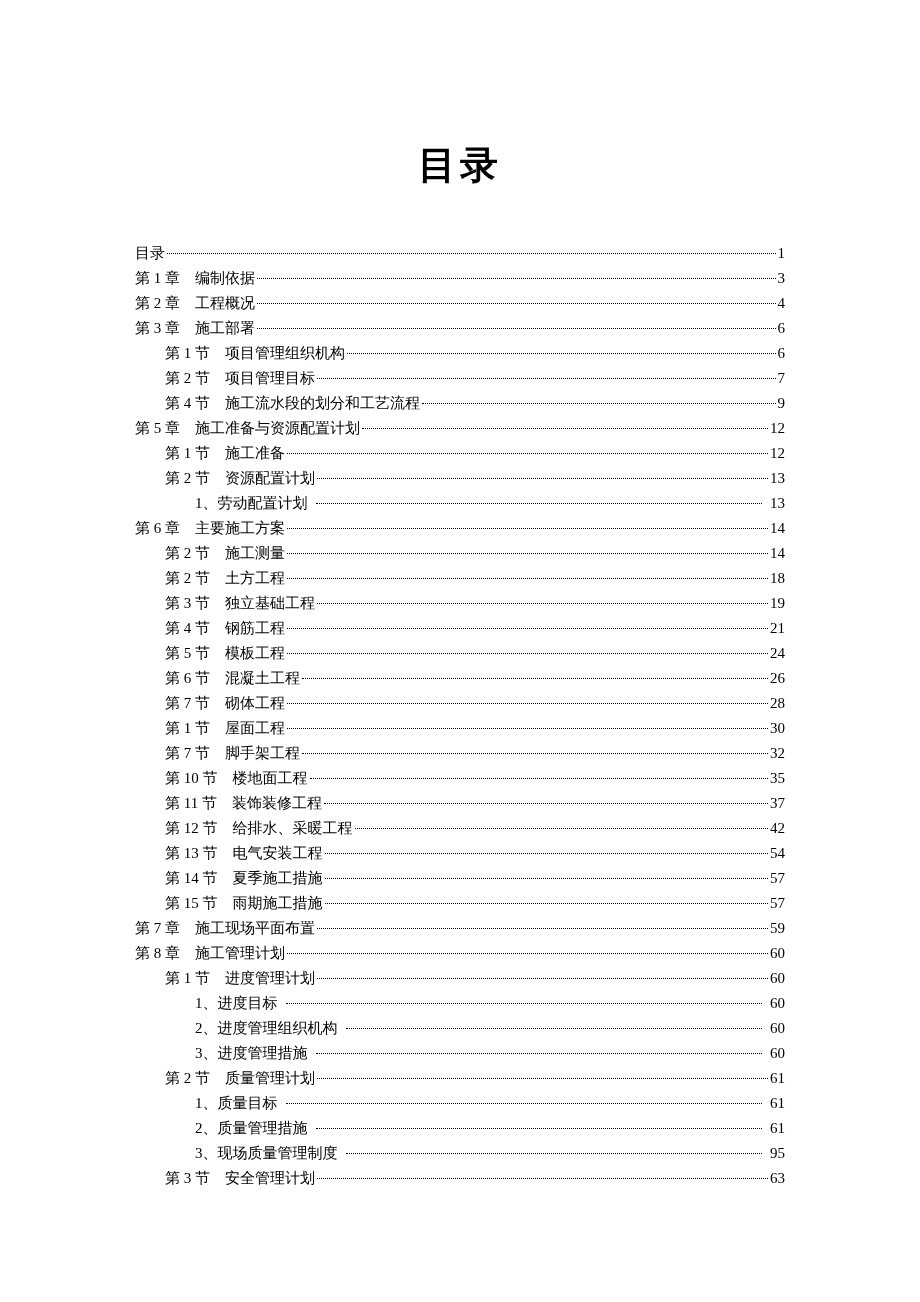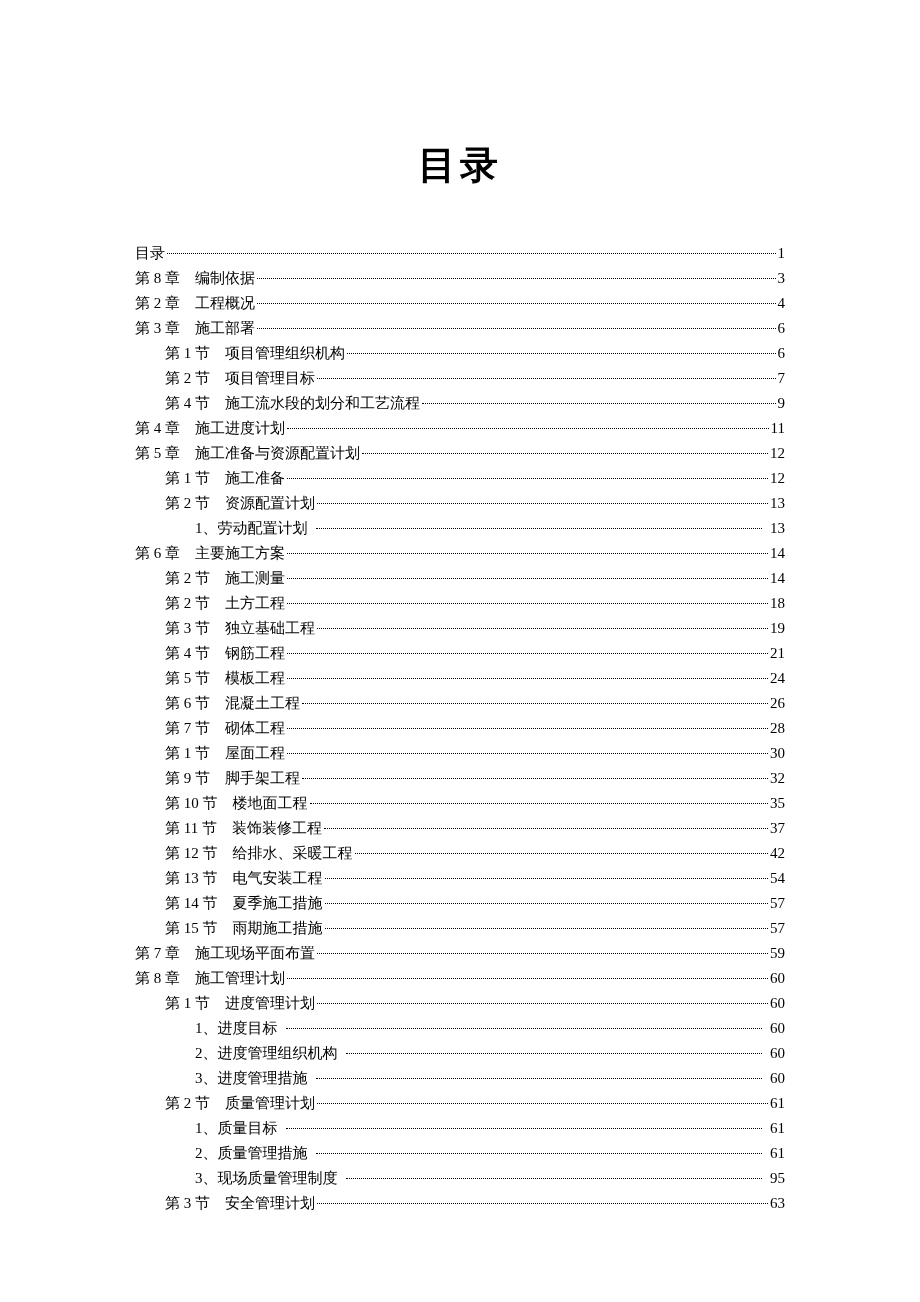--- a/index.html
+++ b/index.html
@@ -57,21 +57,21 @@
 
 <div class="page">
   <h1 class="title">目录</h1>
   <div class="toc" id="toc-container">
       <div class="toc-entry level-0">
         <span class="toc-label">目录</span>
         <span class="toc-dots"></span>
         <span class="toc-page">1</span>
       </div>
       <div class="toc-entry level-0">
-        <span class="toc-label">第 8 章　编制依据</span>
+        <span class="toc-label">第 1 章　编制依据</span>
         <span class="toc-dots"></span>
         <span class="toc-page">3</span>
       </div>
       <div class="toc-entry level-0">
         <span class="toc-label">第 2 章　工程概况</span>
         <span class="toc-dots"></span>
         <span class="toc-page">4</span>
       </div>
       <div class="toc-entry level-0">
         <span class="toc-label">第 3 章　施工部署</span>
@@ -87,25 +87,20 @@
         <span class="toc-label">第 2 节　项目管理目标</span>
         <span class="toc-dots"></span>
         <span class="toc-page">7</span>
       </div>
       <div class="toc-entry level-1">
         <span class="toc-label">第 4 节　施工流水段的划分和工艺流程</span>
         <span class="toc-dots"></span>
         <span class="toc-page">9</span>
       </div>
       <div class="toc-entry level-0">
-        <span class="toc-label">第 4 章　施工进度计划</span>
-        <span class="toc-dots"></span>
-        <span class="toc-page">11</span>
-      </div>
-      <div class="toc-entry level-0">
         <span class="toc-label">第 5 章　施工准备与资源配置计划</span>
         <span class="toc-dots"></span>
         <span class="toc-page">12</span>
       </div>
       <div class="toc-entry level-1">
         <span class="toc-label">第 1 节　施工准备</span>
         <span class="toc-dots"></span>
         <span class="toc-page">12</span>
       </div>
       <div class="toc-entry level-1">
@@ -157,21 +152,21 @@
         <span class="toc-label">第 7 节　砌体工程</span>
         <span class="toc-dots"></span>
         <span class="toc-page">28</span>
       </div>
       <div class="toc-entry level-1">
         <span class="toc-label">第 1 节　屋面工程</span>
         <span class="toc-dots"></span>
         <span class="toc-page">30</span>
       </div>
       <div class="toc-entry level-1">
-        <span class="toc-label">第 9 节　脚手架工程</span>
+        <span class="toc-label">第 7 节　脚手架工程</span>
         <span class="toc-dots"></span>
         <span class="toc-page">32</span>
       </div>
       <div class="toc-entry level-1">
         <span class="toc-label">第 10 节　楼地面工程</span>
         <span class="toc-dots"></span>
         <span class="toc-page">35</span>
       </div>
       <div class="toc-entry level-1">
         <span class="toc-label">第 11 节　装饰装修工程</span>

